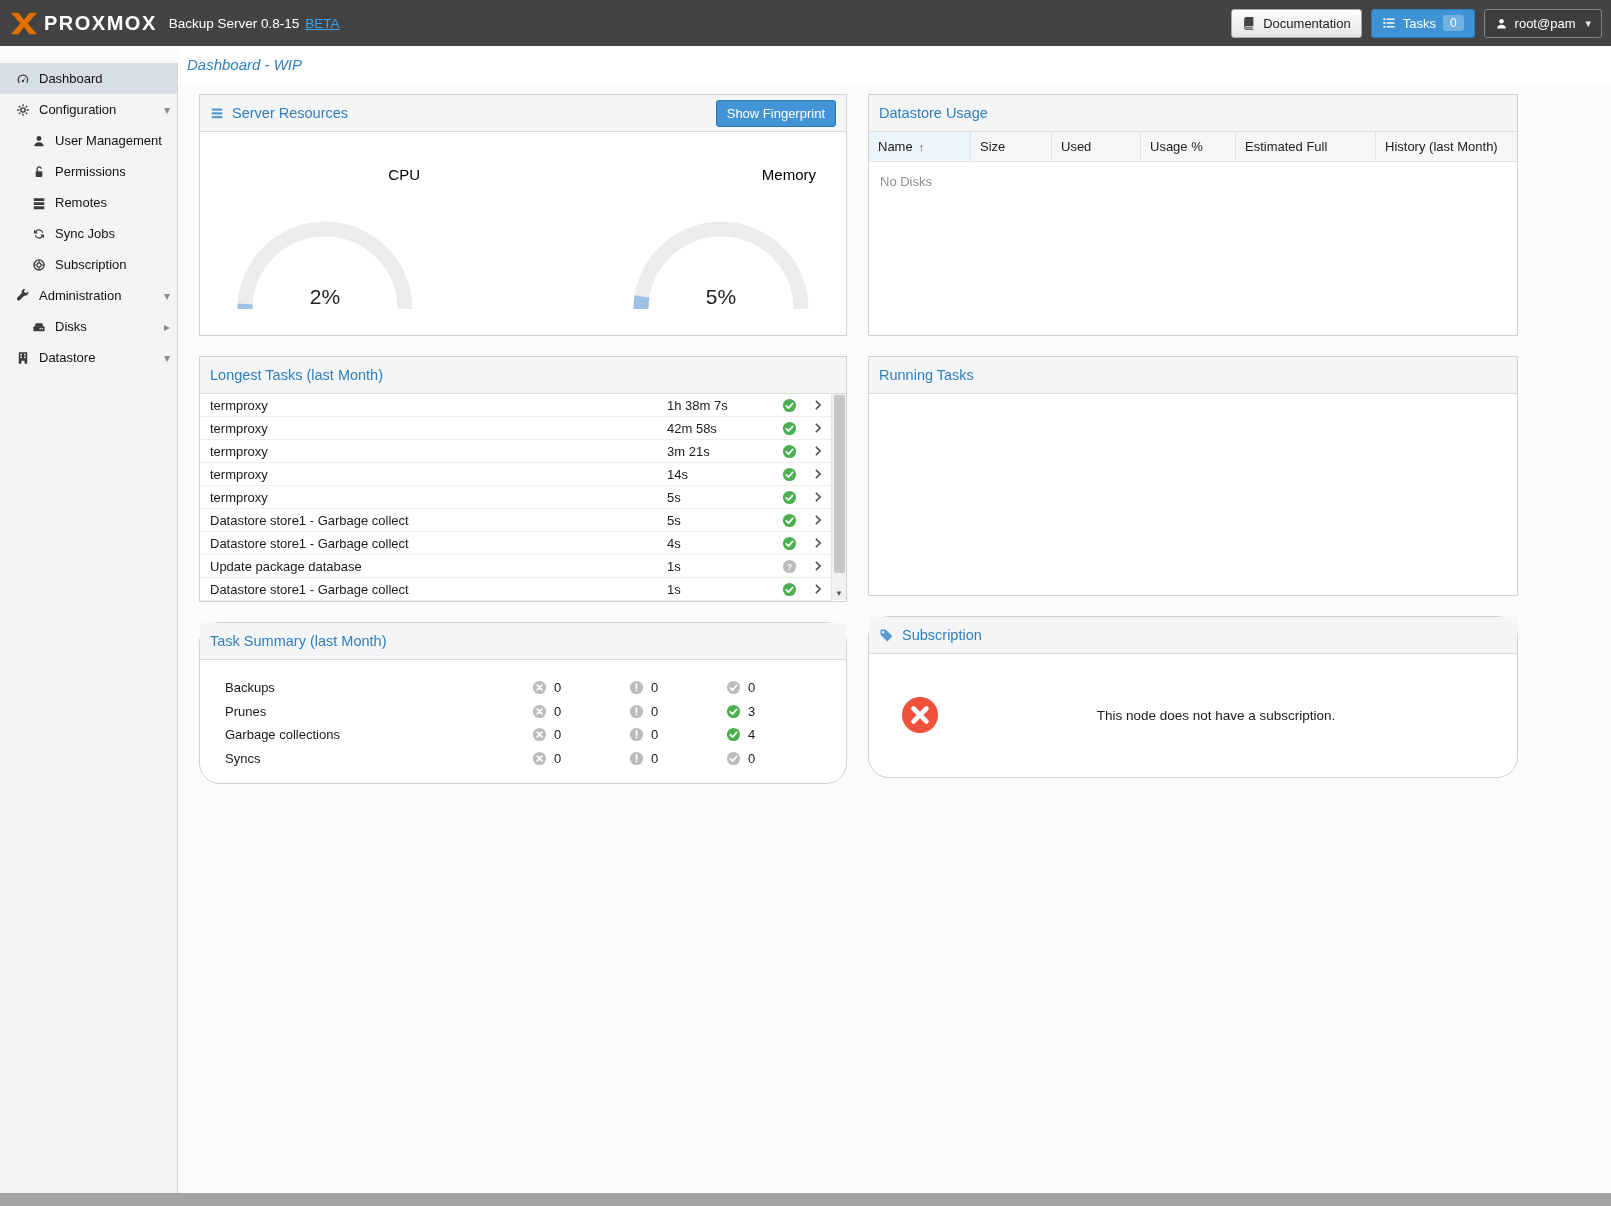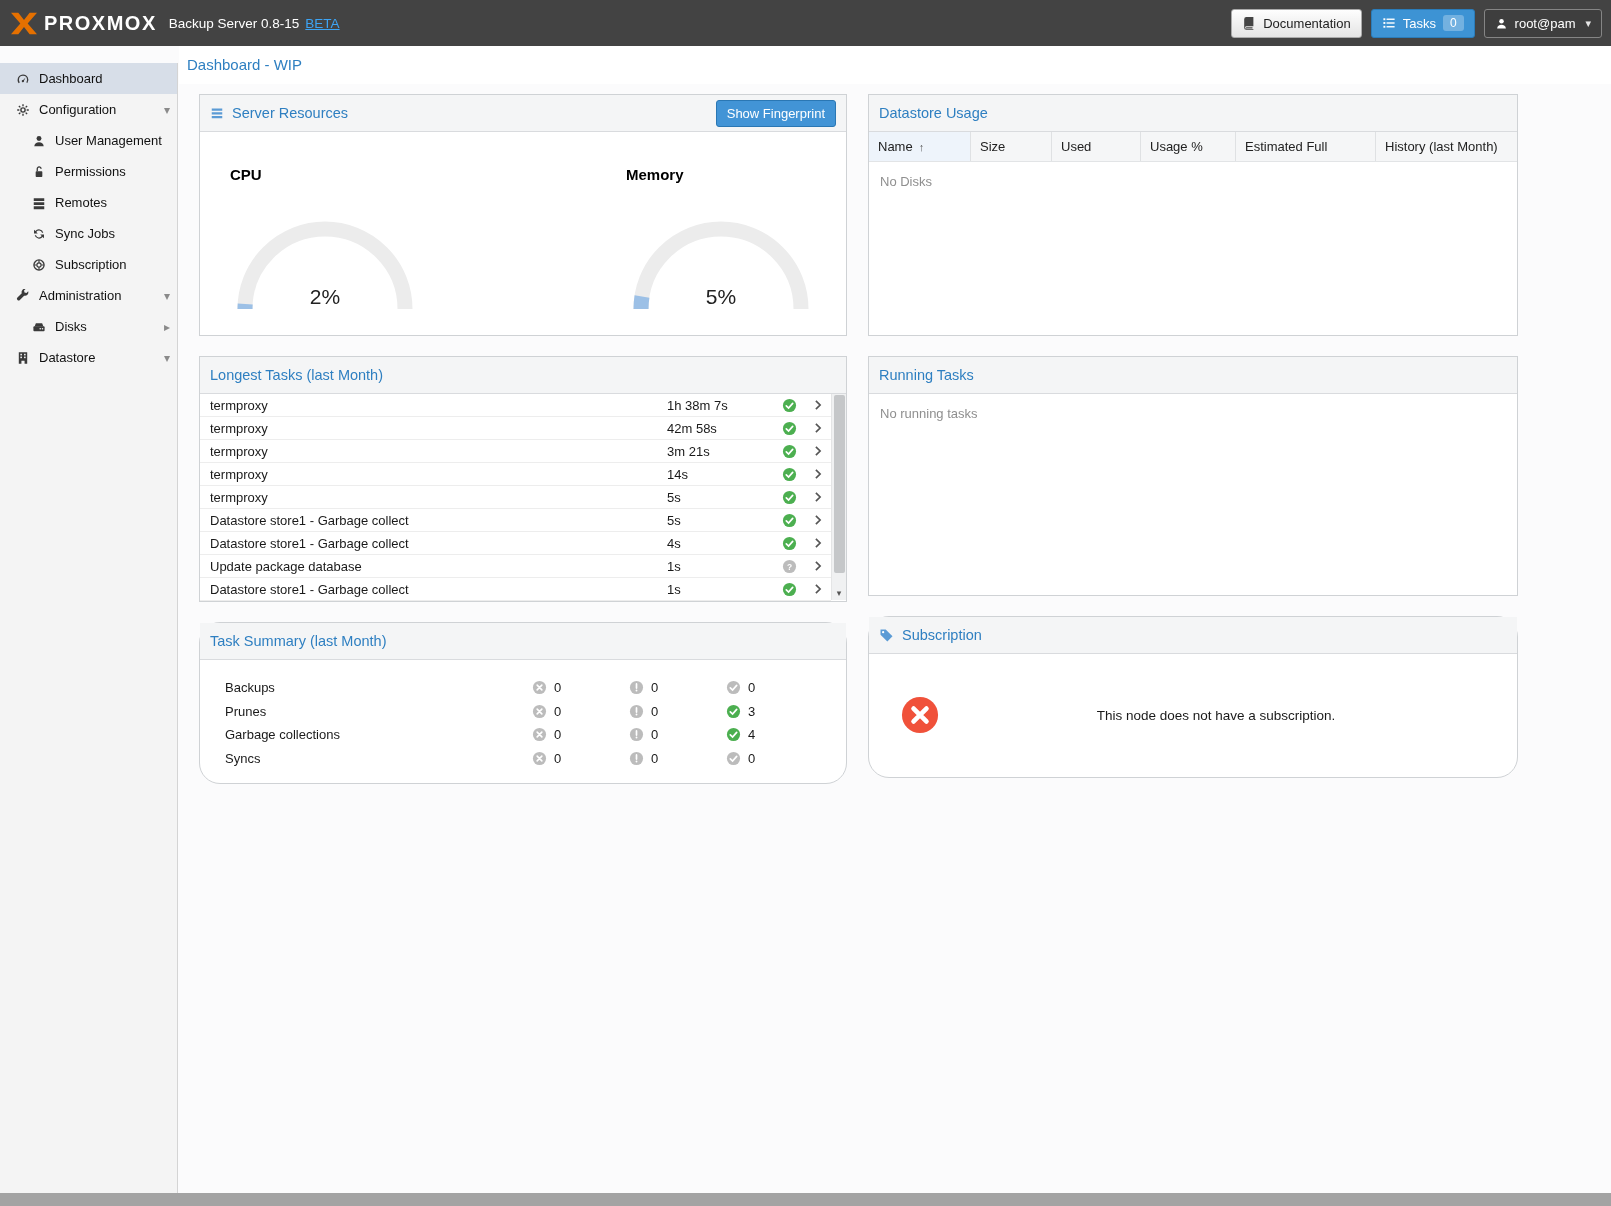--- a/index.html
+++ b/index.html
@@ -26,21 +26,21 @@
   .sidebar { position:absolute; top:63px; left:0; width:178px; bottom:13px; background:#f4f4f4; border-right:1px solid #d4d4d4; }
   .nav-item { height:31px; display:flex; align-items:center; padding:0 7px 0 13px; cursor:pointer; color:#111; }
   .nav-item.child { padding-left:29px; }
   .nav-item.selected { background:#d7dee8; }
   .nav-icon { width:19px; margin-right:7px; color:#3a3a3a; display:inline-flex; justify-content:center; }
   .nav-label { flex:1; font-size:13px; }
   .nav-arrow { color:#8a8a8a; font-size:12px; }
 
   
   .main { position:absolute; left:179px; top:46px; right:0; bottom:13px; background:#fbfbfc; overflow:hidden; }
-  .page-title { height:38px; line-height:38px; padding-left:8px; color:#2e7fc1; font-size:15px; background:#fff; }
+  .page-title { height:38px; line-height:38px; padding-left:8px; color:#2e7fc1; font-size:15px; background:#fff;font-style:italic; }
   .content { display:flex; gap:21px; padding:10px 20px 0 20px; }
   .col { display:flex; flex-direction:column; gap:20px; }
   .col-left { width:648px; }
   .col-right { width:650px; }
 
   .panel { background:#fff; border:1px solid #cfd2d5; }
   .panel-header { height:37px; display:flex; align-items:center; padding:0 10px; background:#f4f5f6; border-bottom:1px solid #d9dbde; }
   .ph-title { color:#2e7fc1; font-size:14.5px; }
   .ph-icon { margin-right:8px; color:#5b9bd5; display:inline-flex; }
   .panel-body { height:calc(100% - 38px); position:relative; }
@@ -48,21 +48,21 @@
   .p-sr, .p-du { height:242px; }
   .p-lt { height:246px; }
   .p-rt { height:240px; }
   .p-ts, .p-sub { height:162px;border-radius:21px; }
 
   .btn-primary { margin-left:auto; background:#4294d6; border:1px solid #2a77b4; color:#fff; font-size:13px; border-radius:3px; padding:5px 10px; cursor:pointer; font-family:inherit; }
 
   
   .gauges { display:flex; justify-content:space-between; padding:34px 30px 0 30px; }
   .gauge { width:190px; }
-  .g-label { text-align:left; font-weight:bold; font-size:15px; color:#000; margin-bottom:28px; }
+  .g-label { text-align:right; font-weight:normal; font-size:15px; color:#000; margin-bottom:28px; }
   .g-arc { position:relative; }
   .g-arc svg { display:block; }
   .g-value { position:absolute; left:0; right:0; bottom:6px; text-align:center; font-size:21px; color:#222; }
 
   
   .grid-header { display:flex; height:30px; border-bottom:1px solid #e2e4e6; background:#f5f6f7;justify-content:center; }
   .gh-cell { display:flex; align-items:center; padding:0 9px; font-size:13px; color:#222; border-right:1px solid #dfe1e3; cursor:pointer; }
   .gh-cell.sorted { background:#eef4fb; }
   .gh-cell.last { border-right:none; flex:1; }
   .sort-arrow { margin-left:6px; color:#555; font-size:11px; }
@@ -614,23 +614,20 @@
               </div>
             </div>
           <div class="empty-text">No Disks</div>
         </div>
       </div>
 
       <div class="panel p-rt">
         <div class="panel-header">
           <span class="ph-title">Running Tasks</span>
         </div>
-        <div class="panel-body">
-          <div class="empty-text">No running tasks</div>
-        </div>
       </div>
 
       <div class="panel p-sub">
         <div class="panel-header">
           <span class="ph-icon">
             <svg width="15" height="15" viewBox="0 0 16 16" fill="currentColor">
                 <path d="M1.6 7.1V1.6h5.5l7.3 7.3-5.5 5.5z"></path>
                 <circle cx="4.4" cy="4.4" r="1.2" fill="#fff"></circle>
               </svg>
           </span>

